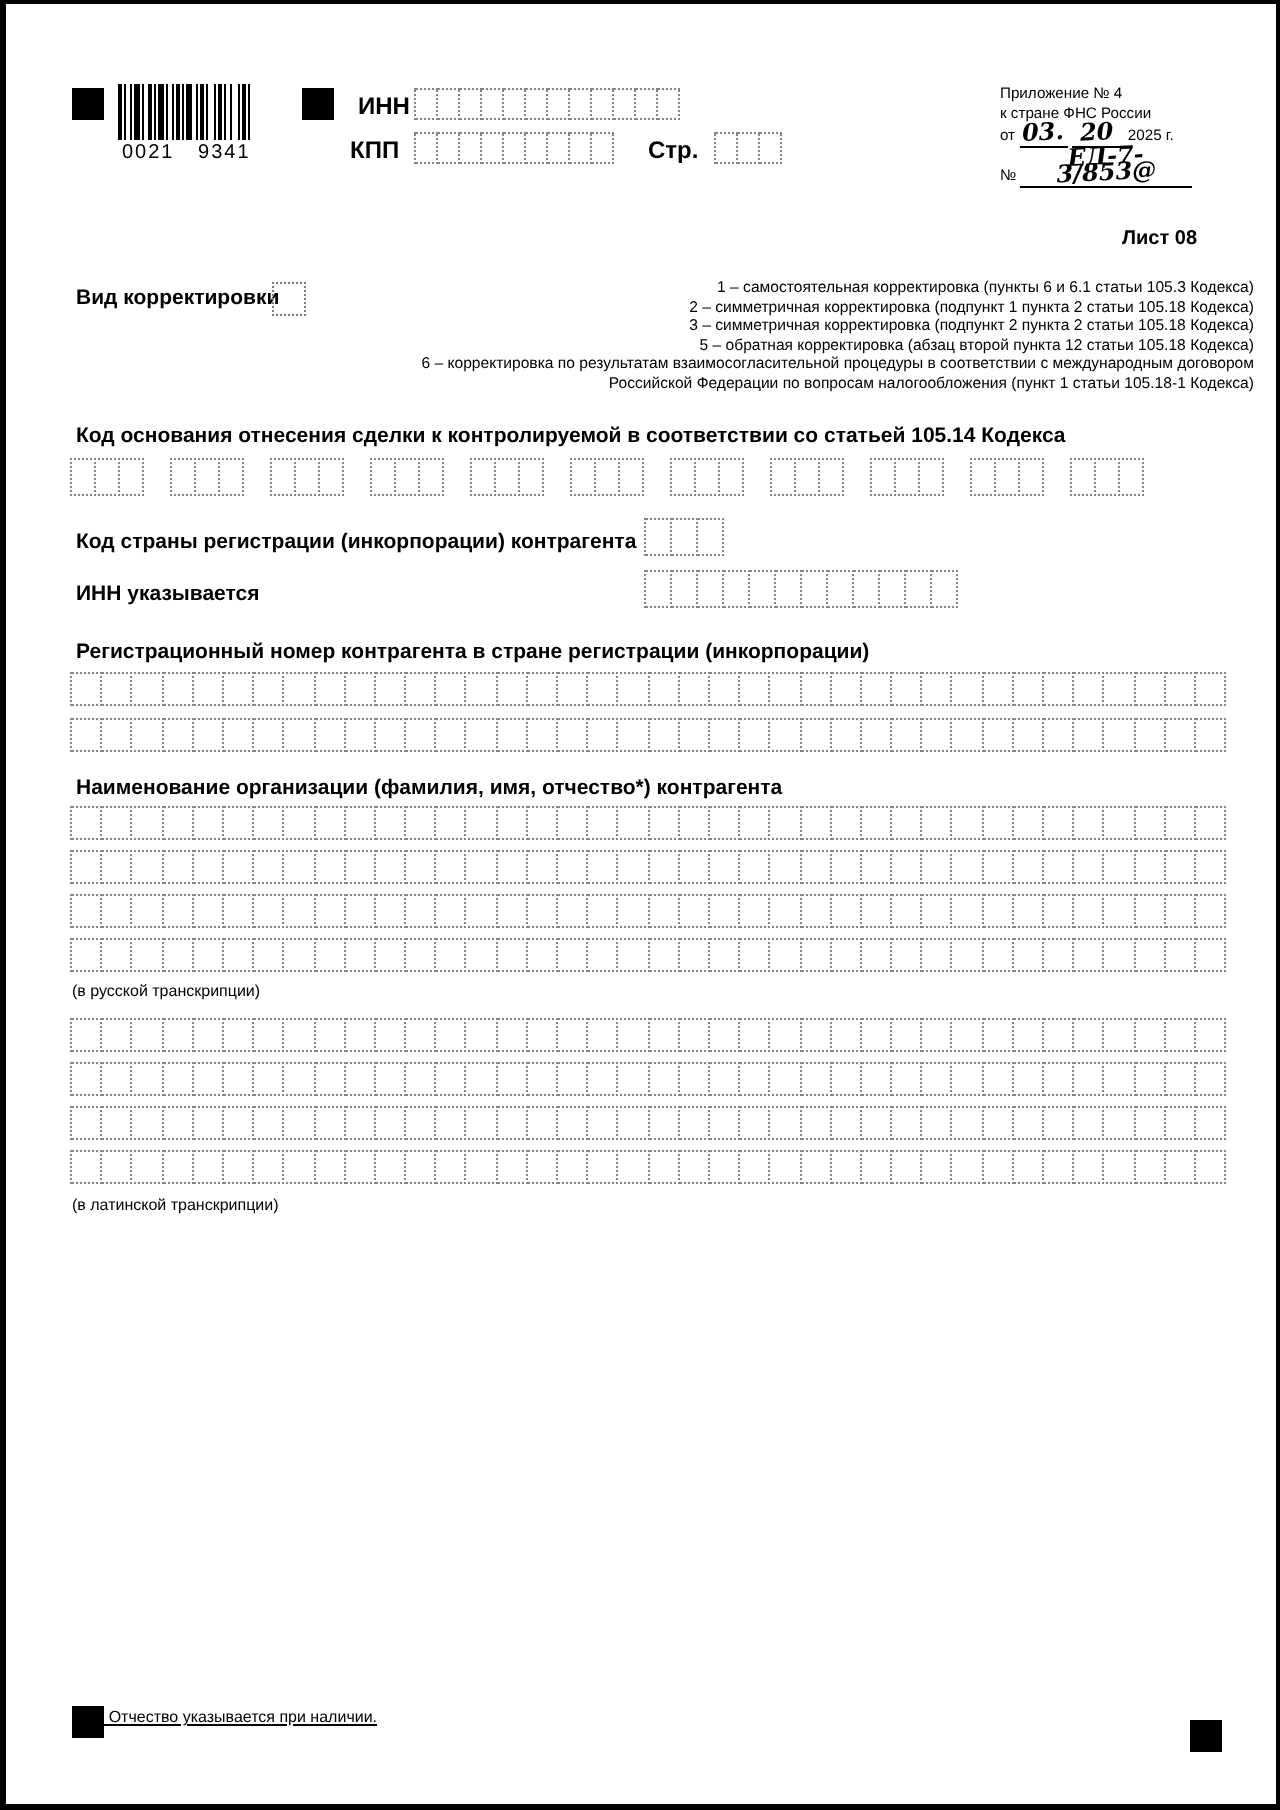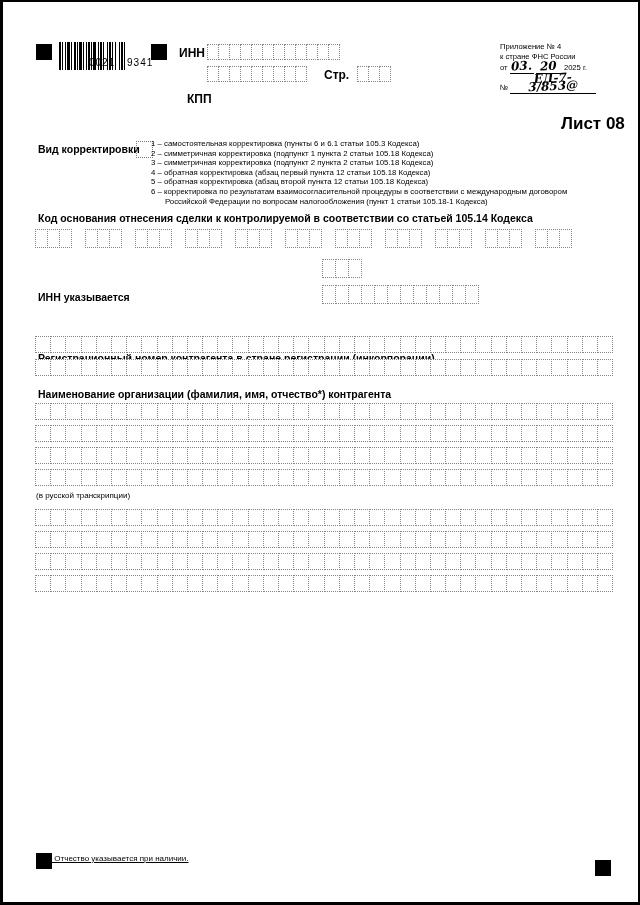--- a/index.html
+++ b/index.html
@@ -23,21 +23,21 @@
   .widerow .cell{flex:1;border:1px dotted #858585;margin-left:-1px;background:#fff;box-sizing:border-box;}
   .checkcell{position:absolute;width:17px;height:17px;border:1px dotted #7a7a7a;box-sizing:border-box;}
   .sec-label{position:absolute;font-weight:bold;font-size:10.5px;white-space:nowrap;}
   .options{position:absolute;font-size:7.8px;line-height:9.6px;width:460px;}
   .options div{padding-left:14px;text-indent:-14px;}
   .appendix{position:absolute;font-size:7.6px;line-height:10px;}
   .hw{font-family:"DejaVu Serif",serif;font-style:italic;font-weight:bold;font-size:12px;display:inline-block;transform:rotate(-3deg);line-height:8px;}
   .hw-slot{display:inline-block;border-bottom:1px solid #000;text-align:center;}
   .caption{position:absolute;font-size:8px;width:577px;text-align:left;}
   .title{position:absolute;width:100%;text-align:center;font-weight:bold;font-size:12.5px;}
-  .sheet{position:absolute;font-weight:bold;font-size:17px;}
+  .sheet{position:absolute;font-weight:bold;font-size:10px;}
   .barcode-digits{position:absolute;font-size:10px;letter-spacing:1px;word-spacing:8px;}
   .footnote{position:absolute;font-size:8px;}
 </style>
 </head>
 <body>
 
 <div class="page">
 
   <div class="sq" style="left:33px;top:42px;"></div>
   <div class="sq" style="left:148px;top:42px;"></div>
@@ -64,38 +64,38 @@
         <rect x="44" y="0" width="1" height="28" fill="#000"></rect>
         <rect x="48" y="0" width="1" height="28" fill="#000"></rect>
         <rect x="50" y="0" width="2" height="28" fill="#000"></rect>
         <rect x="53" y="0" width="1" height="28" fill="#000"></rect>
         <rect x="56" y="0" width="1" height="28" fill="#000"></rect>
         <rect x="60" y="0" width="1" height="28" fill="#000"></rect>
         <rect x="62" y="0" width="2" height="28" fill="#000"></rect>
         <rect x="65" y="0" width="1" height="28" fill="#000"></rect>
       </svg>
   </div>
-  <div class="barcode-digits" style="left:58px;top:55px;margin-left:28px;">0021 9341</div>
+  <div class="barcode-digits" style="left:58px;top:69px;">0021 9341</div>
 
   <div class="abs hdr-label" style="left:176px;top:44px;">ИНН</div>
   <div class="cellrow" style="left:205px;top:42px;">
       <span class="cell"></span>
       <span class="cell"></span>
       <span class="cell"></span>
       <span class="cell"></span>
       <span class="cell"></span>
       <span class="cell"></span>
       <span class="cell"></span>
       <span class="cell"></span>
       <span class="cell"></span>
       <span class="cell"></span>
       <span class="cell"></span>
       <span class="cell"></span>
     </div>
-  <div class="abs hdr-label" style="left:184px;top:66px;margin-top:24px;">КПП</div>
+  <div class="abs hdr-label" style="left:172px;top:66px;">КПП</div>
   <div class="cellrow" style="left:205px;top:64px;">
       <span class="cell"></span>
       <span class="cell"></span>
       <span class="cell"></span>
       <span class="cell"></span>
       <span class="cell"></span>
       <span class="cell"></span>
       <span class="cell"></span>
       <span class="cell"></span>
       <span class="cell"></span>
@@ -119,25 +119,24 @@
     <div>
       <span>№</span>
       <span class="hw-slot" style="width:86px;"><span class="hw">ЕД-7-3/853@</span></span>
     </div>
   </div>
 
   <div class="sheet" style="left:558px;top:112px;">Лист 08</div>
 
   <div class="sec-label" style="left:35px;top:141px;">Вид корректировки</div>
   <div class="checkcell" style="left:133px;top:139px;"></div>
-  <div class="options" style="left:148px;top:137px;">
+  <div class="options" style="left:164px;top:137px;text-align:right;">
     <div>1 – самостоятельная корректировка (пункты 6 и 6.1 статьи 105.3 Кодекса)</div>
     <div>2 – симметричная корректировка (подпункт 1 пункта 2 статьи 105.18 Кодекса)</div>
     <div>3 – симметричная корректировка (подпункт 2 пункта 2 статьи 105.18 Кодекса)</div>
-    <div>4 – обратная корректировка (абзац первый пункта 12 статьи 105.18 Кодекса)</div>
     <div>5 – обратная корректировка (абзац второй пункта 12 статьи 105.18 Кодекса)</div>
     <div>6 – корректировка по результатам взаимосогласительной процедуры в соответствии с международным договором Российской Федерации по вопросам налогообложения (пункт 1 статьи 105.18-1 Кодекса)</div>
   </div>
 
   <div class="sec-label" style="left:35px;top:210px;">Код основания отнесения сделки к контролируемой в соответствии со статьей 105.14 Кодекса</div>
   <div class="grouprow" style="left:33px;top:227px;">
       <span class="group">
         <span class="cell"></span>
         <span class="cell"></span>
         <span class="cell"></span>
@@ -187,20 +186,21 @@
         <span class="cell"></span>
         <span class="cell"></span>
       </span>
       <span class="group">
         <span class="cell"></span>
         <span class="cell"></span>
         <span class="cell"></span>
       </span>
     </div>
 
+  <div class="sec-label" style="left:35px;top:263px;">Код страны регистрации (инкорпорации) контрагента</div>
   <div class="cellrow big" style="left:320px;top:257px;">
       <span class="cell"></span>
       <span class="cell"></span>
       <span class="cell"></span>
     </div>
 
   <div class="sec-label" style="left:35px;top:289px;">ИНН указывается</div>
   <div class="cellrow big" style="left:320px;top:283px;">
       <span class="cell"></span>
       <span class="cell"></span>
@@ -209,21 +209,21 @@
       <span class="cell"></span>
       <span class="cell"></span>
       <span class="cell"></span>
       <span class="cell"></span>
       <span class="cell"></span>
       <span class="cell"></span>
       <span class="cell"></span>
       <span class="cell"></span>
     </div>
 
-  <div class="sec-label" style="left:35px;top:318px;margin-top:32px;">Регистрационный номер контрагента в стране регистрации (инкорпорации)</div>
+  <div class="sec-label" style="left:35px;top:318px;">Регистрационный номер контрагента в стране регистрации (инкорпорации)</div>
   <div class="widerow" style="left:33px;top:334px;">
       <span class="cell"></span>
       <span class="cell"></span>
       <span class="cell"></span>
       <span class="cell"></span>
       <span class="cell"></span>
       <span class="cell"></span>
       <span class="cell"></span>
       <span class="cell"></span>
       <span class="cell"></span>
@@ -614,16 +614,17 @@
       <span class="cell"></span>
       <span class="cell"></span>
       <span class="cell"></span>
       <span class="cell"></span>
       <span class="cell"></span>
       <span class="cell"></span>
       <span class="cell"></span>
       <span class="cell"></span>
       <span class="cell"></span>
     </div>
+  <div class="caption" style="left:33px;top:596px;">(в латинской транскрипции)</div>
 
   <div class="footnote" style="left:46px;top:852px;text-decoration:underline;">* Отчество указывается при наличии.</div>
 
 </div>
 
 </body></html>

